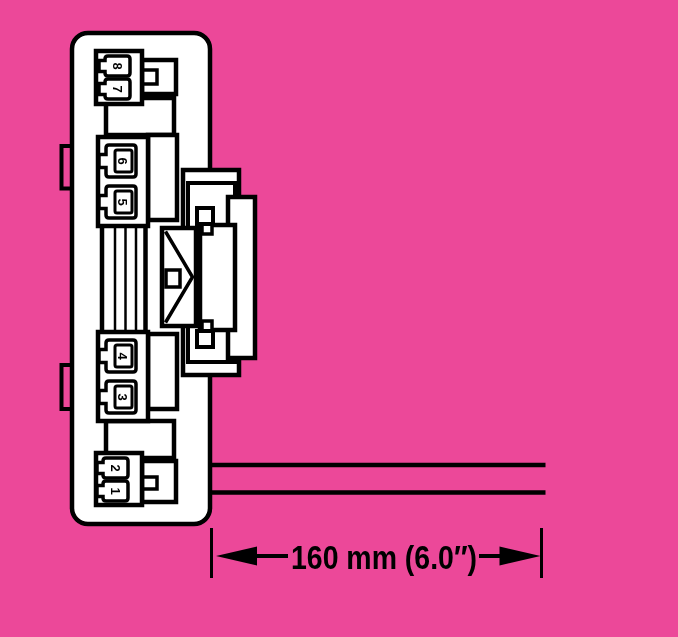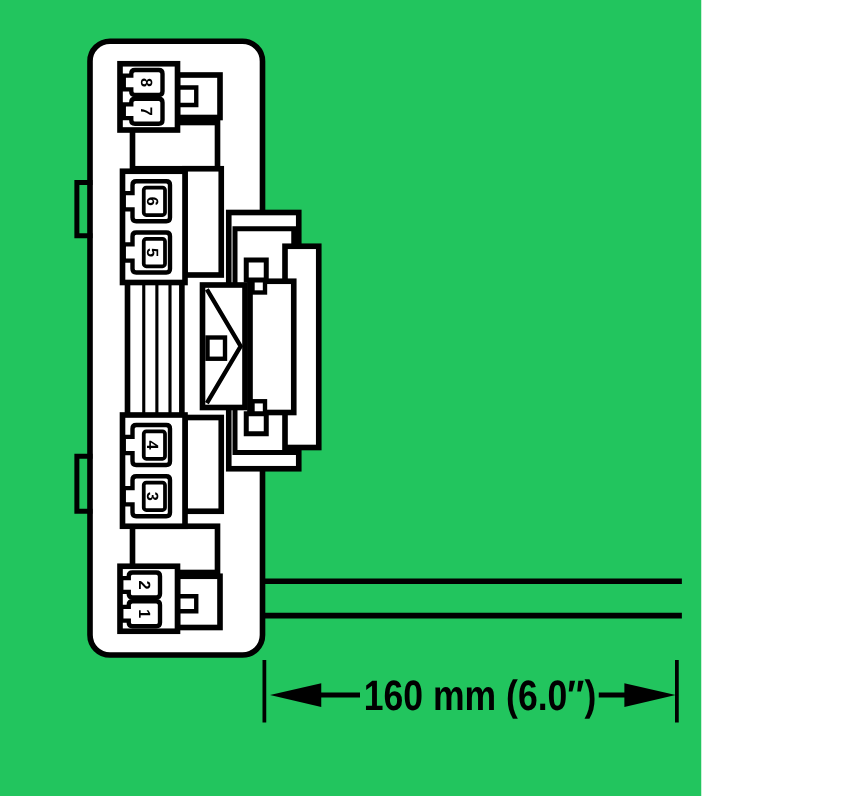--- a/index.html
+++ b/index.html
@@ -1,16 +1,16 @@
 <!DOCTYPE html>
 <html><head>
 <meta charset="utf-8">
 <style>
   html,body{margin:0;padding:0;background:#ffffff;}
-  .canvas{position:relative;width:561px;height:637px;background:#22c55e;overflow:hidden;}
+  .canvas{position:relative;width:678px;height:637px;background:#ec4899;overflow:hidden;}
   svg{display:block;}
   svg text{font-family:"Liberation Sans",sans-serif;font-weight:bold;fill:#000;}
   .t-num{font-size:13px;}
   .dim-text{font-size:34px;}
 </style>
 </head>
 <body>
 
 <div class="canvas">
 <svg width="678" height="637" viewBox="0 0 678 637">

